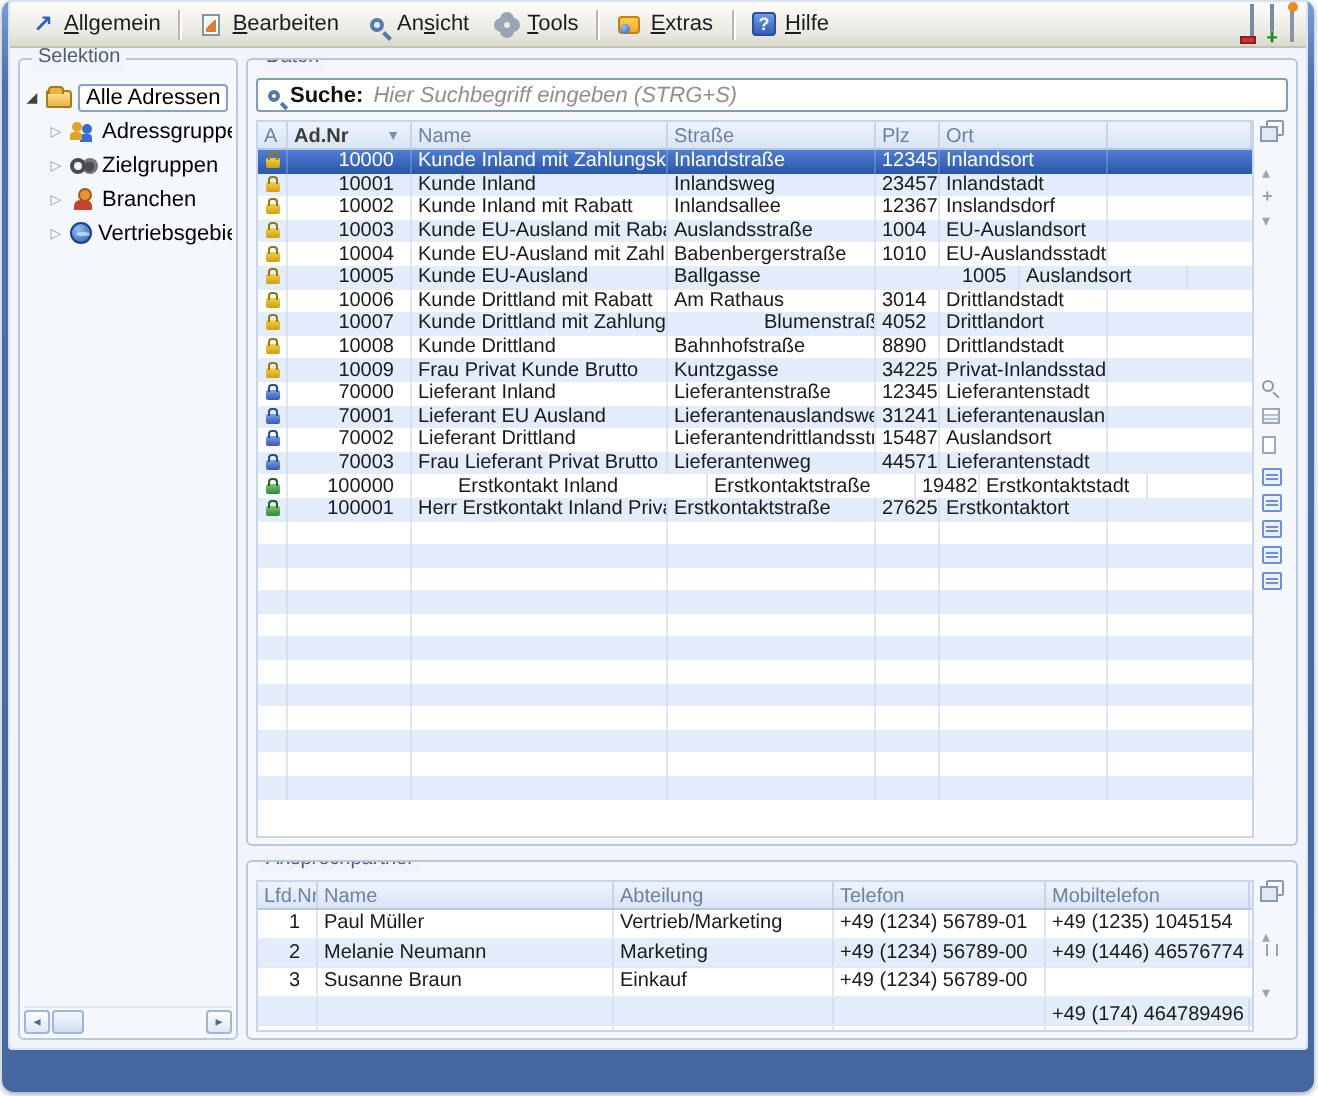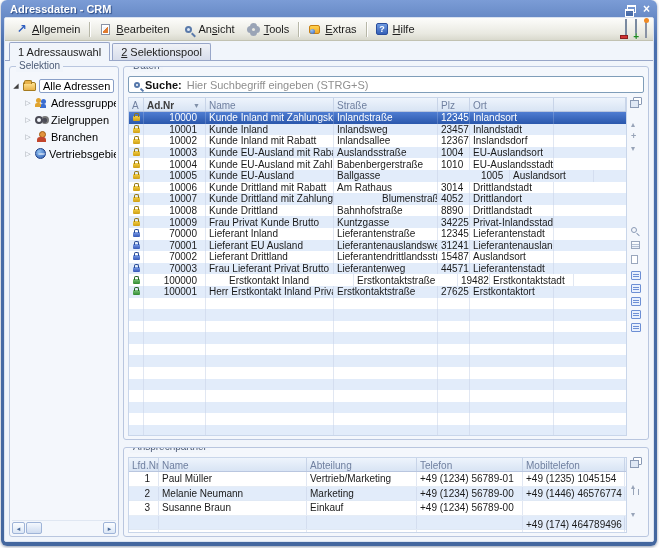--- a/index.html
+++ b/index.html
@@ -81,21 +81,21 @@
   .sb-spacer{flex:1;}
   
   .rightcol{flex:1;display:flex;flex-direction:column;gap:7px;overflow:hidden;}
   .daten{flex:1;display:flex;flex-direction:column;padding:9px 4px 3px 4px;overflow:hidden;}
   .ansprech{height:90px;flex:0 0 auto;display:flex;flex-direction:column;padding:9px 4px 3px 4px;overflow:hidden;}
   
   .searchbox{height:17px;border:1px solid #7f9db9;border-radius:2px;background:#fff;display:flex;align-items:center;gap:5px;padding:0 5px;margin-bottom:4px;flex:0 0 auto;}
   .ic-search{width:6px;height:6px;border:2px solid #5577aa;border-radius:50%;position:relative;flex:0 0 auto;}
   .ic-search::after{content:"";position:absolute;width:4px;height:2px;background:#5577aa;transform:rotate(45deg);left:4px;top:5px;}
   .s-label{font-size:11px;font-weight:bold;color:#111;}
-  .s-ph{font-size:11px;color:#8f8f8f;}
+  .s-ph{font-size:11px;font-style:italic;color:#8f8f8f;}
   
   .gridwrap{flex:1;display:flex;overflow:hidden;}
   .grid{flex:1;display:flex;flex-direction:column;overflow:hidden;background:#fff;border:1px solid #c9d6ea;}
   .g-head{display:flex;height:14px;flex:0 0 auto;background:linear-gradient(#eef4fc,#d8e4f4);border-bottom:1px solid #b9c6df;}
   .hcell{font-size:10px;color:#7080a0;padding:1px 3px 0;border-right:1px solid #c8d4e8;overflow:hidden;white-space:nowrap;display:flex;align-items:center;}
   .hcell.sorted{color:#3c3c3c;font-weight:bold;}
   .sortglyph{margin-left:auto;font-size:7px;color:#8090a8;font-weight:normal;padding-right:2px;}
   .g-body{flex:1;overflow:hidden;}
   .g-row{display:flex;height:11.6px;align-items:center;}
   .g-row.stripe{background:#e2ecfa;}
@@ -127,27 +127,20 @@
   .ic-grid-s::before{content:"";position:absolute;left:0;right:0;top:2px;height:1px;background:#b5c1d4;box-shadow:0 2px 0 #b5c1d4;}
   .ic-page-s{width:7px;height:9px;border:1px solid #9aa7bd;background:#fff;}
   .ic-bluelist{width:10px;height:9px;border:1px solid #6d8fd4;background:#e8f0fd;position:relative;border-radius:1px;}
   .ic-bluelist::before{content:"";position:absolute;left:1px;right:1px;top:2px;height:1px;background:#6d8fd4;box-shadow:0 2px 0 #6d8fd4;}
   .ic-pause{width:6px;height:6px;border-left:1px solid #98a4b8;border-right:1px solid #98a4b8;margin-left:2px;}
 </style>
 </head>
 <body>
 
 <div class="window">
-  <div class="titlebar">
-    <span class="title">Adressdaten - CRM</span>
-    <span class="tb-btns">
-      <span class="btn-restore"></span>
-      <span class="btn-close">×</span>
-    </span>
-  </div>
   <div class="client">
     <div class="menubar">
       <span class="menu-items" id="menu-items">
           <span class="menu-item">
             <span class="mi">
               <span class="ic-arrow">↗</span>
             </span>
             <span class="mlabel"><u>A</u>llgemein</span>
           </span>
           <span class="msep"></span>
@@ -182,24 +175,20 @@
               <span class="ic-help">?</span>
             </span>
             <span class="mlabel"><u>H</u>ilfe</span>
           </span>
         </span>
       <span class="toolbar-right" id="toolbar-right">
           <span><span class="ic-table rm"></span></span>
           <span><span class="ic-table add"></span></span>
           <span><span class="ic-newdoc"></span></span>
         </span>
-    </div>
-    <div class="tabstrip">
-      <span class="tab active">1 Adressauswahl</span>
-      <span class="tab"><u>2</u><span> Selektionspool</span></span>
     </div>
     <div class="content">
       <div class="groupbox sidebar">
         <span class="legend">Selektion</span>
         <div class="tree" id="tree">
             <div class="tree-row tree-root">
               <span class="t-exp">◢</span>
               <span class="ti ic-folder"></span>
               <span class="tlabel">Alle Adressen</span>
             </div>

